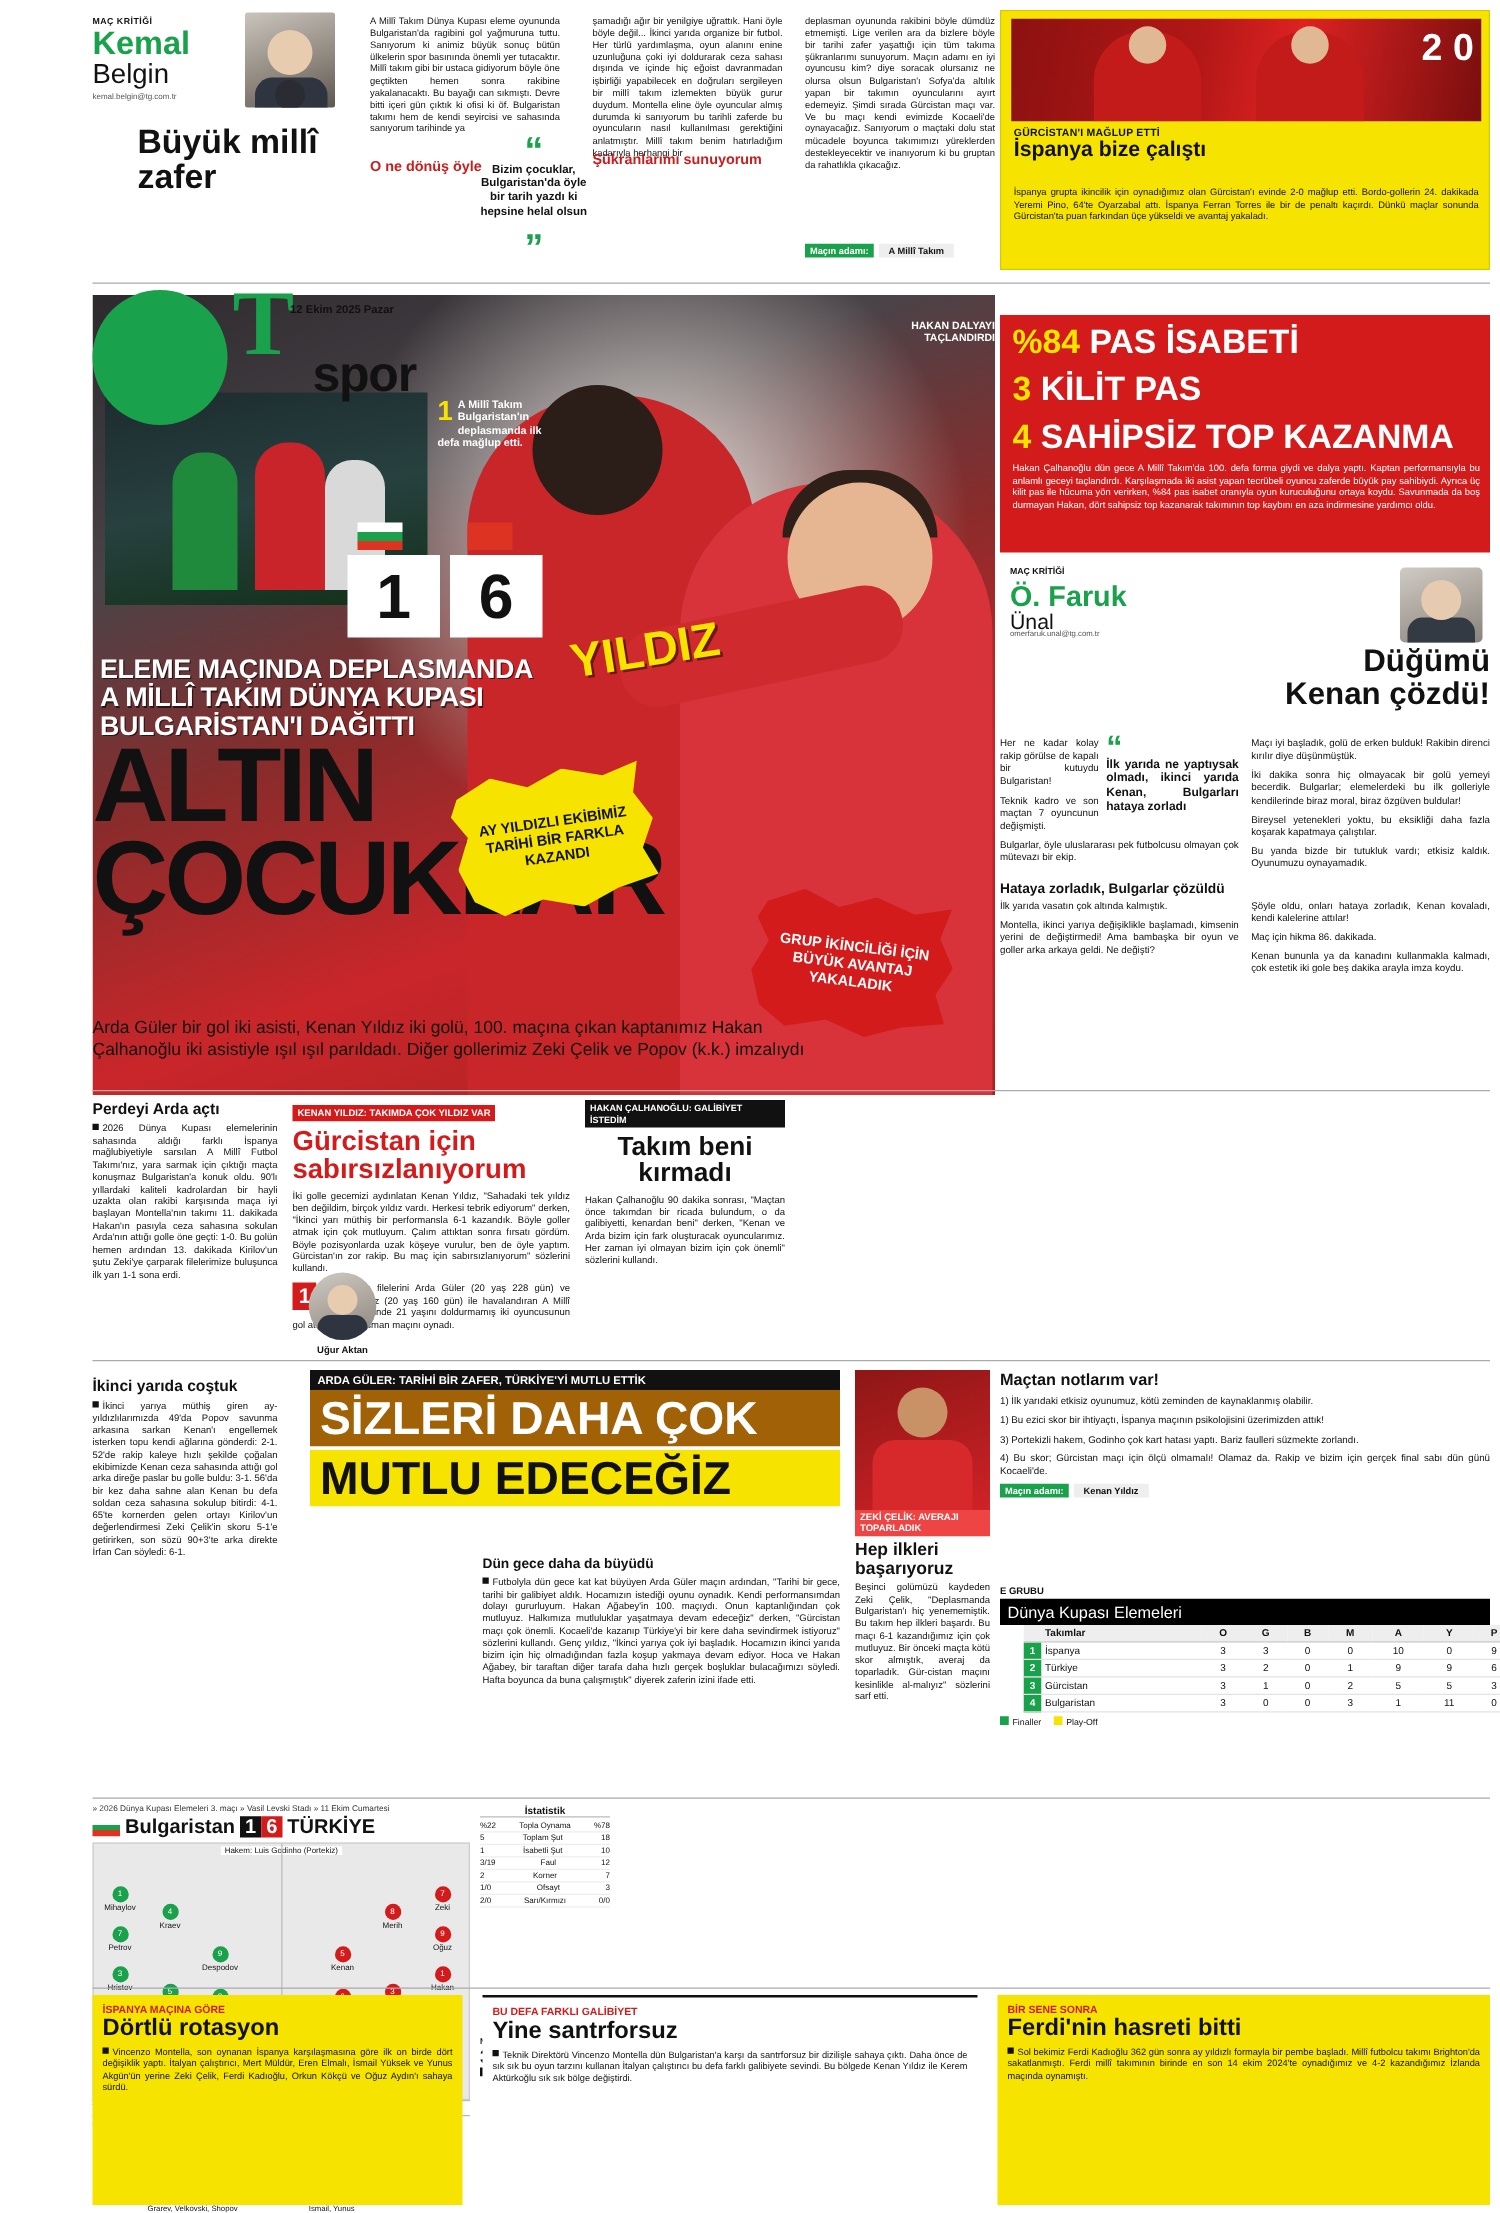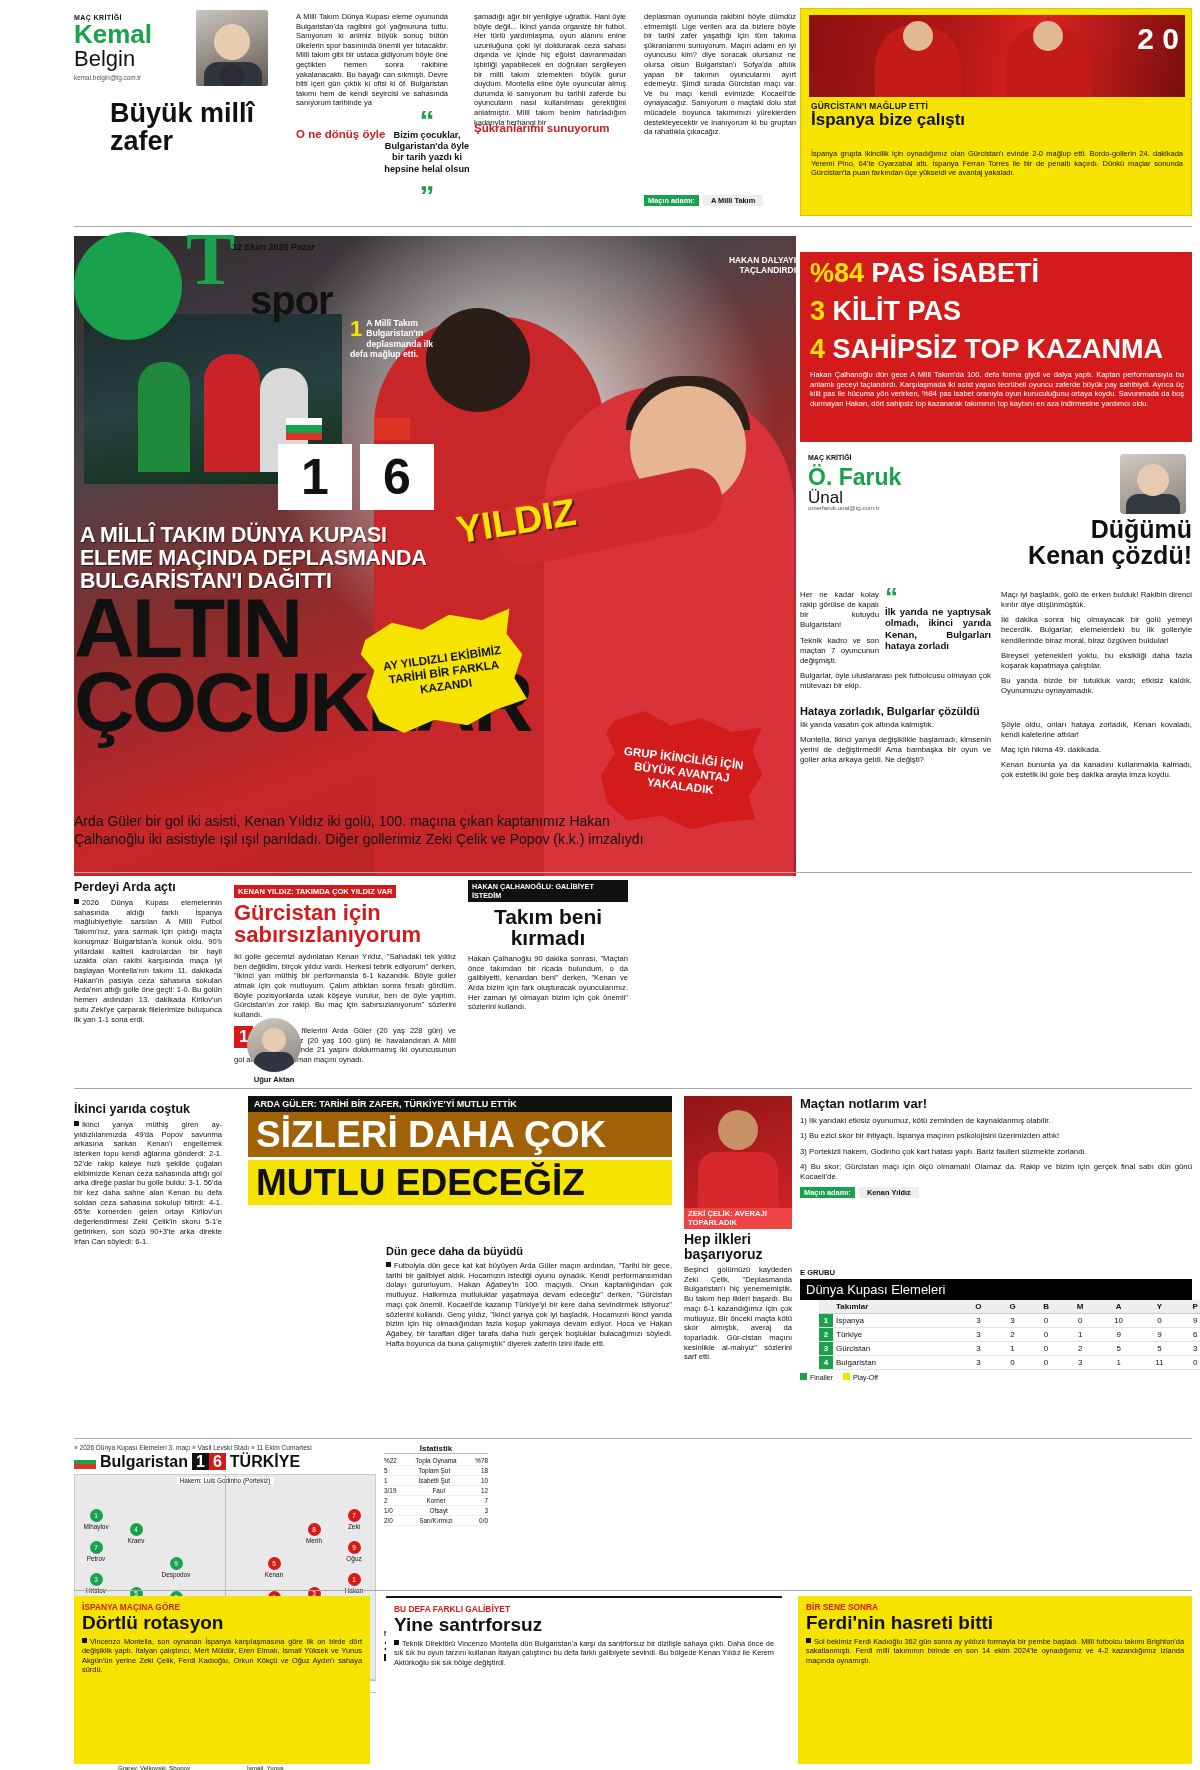--- a/index.html
+++ b/index.html
@@ -327,22 +327,22 @@
     <div class="scoreRow">
       <div class="fl flBG"></div>
       <div class="fl flTR"></div>
       <div class="sq s1">1</div>
       <div class="sq s2">6</div>
     </div>
 
     <div class="yildiz">YILDIZ</div>
 
     <div class="heroHead">
+      <div class="k">ELEME MAÇINDA DEPLASMANDA</div>
       <div class="k">A MİLLÎ TAKIM DÜNYA KUPASI</div>
-      <div class="k">ELEME MAÇINDA DEPLASMANDA</div>
       <div class="k">BULGARİSTAN'I DAĞITTI</div>
     </div>
 
     <div class="heroBig">
       <span>ALTIN</span>
       <span>ÇOCUKLAR</span>
     </div>
 
     <div class="burst burstY">AY YILDIZLI EKİBİMİZ TARİHİ BİR FARKLA KAZANDI</div>
     <div class="burst burstR">GRUP İKİNCİLİĞİ İÇİN BÜYÜK AVANTAJ YAKALADIK</div>
@@ -399,21 +399,21 @@
       <p>Maçı iyi başladık, golü de erken bulduk! Rakibin direnci kırılır diye düşünmüştük.</p>
       <p>İki dakika sonra hiç olmayacak bir golü yemeyi becerdik. Bulgarlar; elemelerdeki bu ilk golleriyle kendilerinde biraz moral, biraz özgüven buldular!</p>
       <p>Bireysel yetenekleri yoktu, bu eksikliği daha fazla koşarak kapatmaya çalıştılar.</p>
       <p>Bu yanda bizde bir tutukluk vardı; etkisiz kaldık. Oyunumuzu oynayamadık.</p>
     </div>
     <div class="fsub">Hataya zorladık, Bulgarlar çözüldü</div>
     <div class="colwrap">
       <p>İlk yarıda vasatın çok altında kalmıştık.</p>
       <p>Montella, ikinci yarıya değişiklikle başlamadı, kimsenin yerini de değiştirmedi! Ama bambaşka bir oyun ve goller arka arkaya geldi. Ne değişti?</p>
       <p>Şöyle oldu, onları hataya zorladık, Kenan kovaladı, kendi kalelerine attılar!</p>
-      <p>Maç için hikma 49. dakikada.</p>
+      <p>Maç için hikma 86. dakikada.</p>
       <p>Kenan bununla ya da kanadını kullanmakla kalmadı, çok estetik iki gole beş dakika arayla imza koydu.</p>
     </div>
   </div>
 
   <div class="midwrap">
 
     <div class="lcol">
       <div class="secTitle">Perdeyi Arda açtı</div>
       <div class="tiny">
         <span class="blk"></span><span>2026 Dünya Kupası elemelerinin sahasında aldığı farklı İspanya mağlubiyetiyle sarsılan A Millî Futbol Takımı'nız, yara sarmak için çıktığı maçta konuşmaz Bulgaristan'a konuk oldu. 90'lı yıllardaki kaliteli kadrolardan bir hayli uzakta olan rakibi karşısında maça iyi başlayan Montella'nın takımı 11. dakikada Hakan'ın pasıyla ceza sahasına sokulan Arda'nın attığı golle öne geçti: 1-0. Bu golün hemen ardından 13. dakikada Kirilov'un şutu Zeki'ye çarparak filelerimize buluşunca ilk yarı 1-1 sona erdi.</span>

